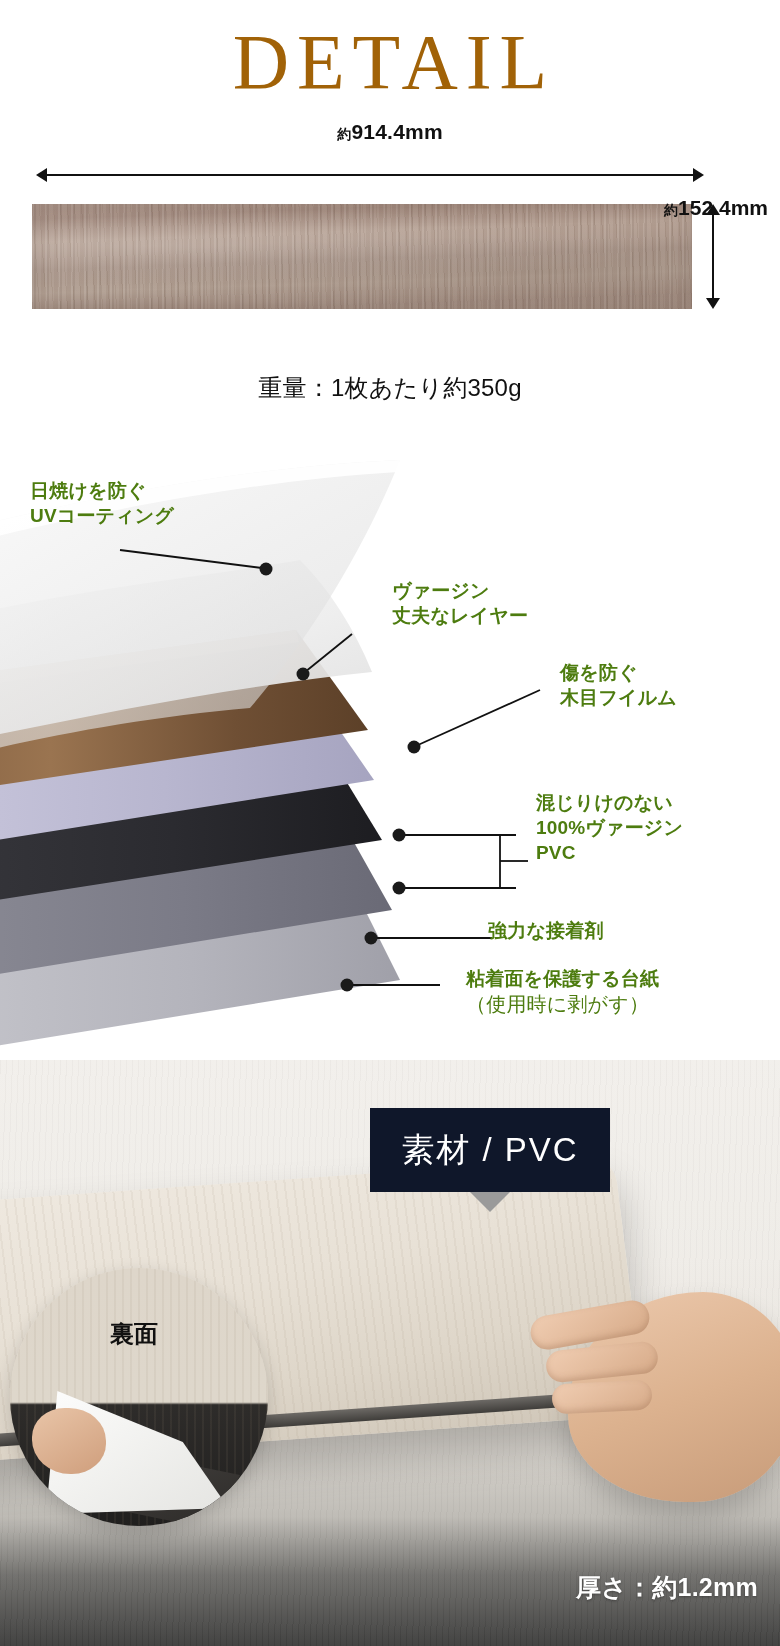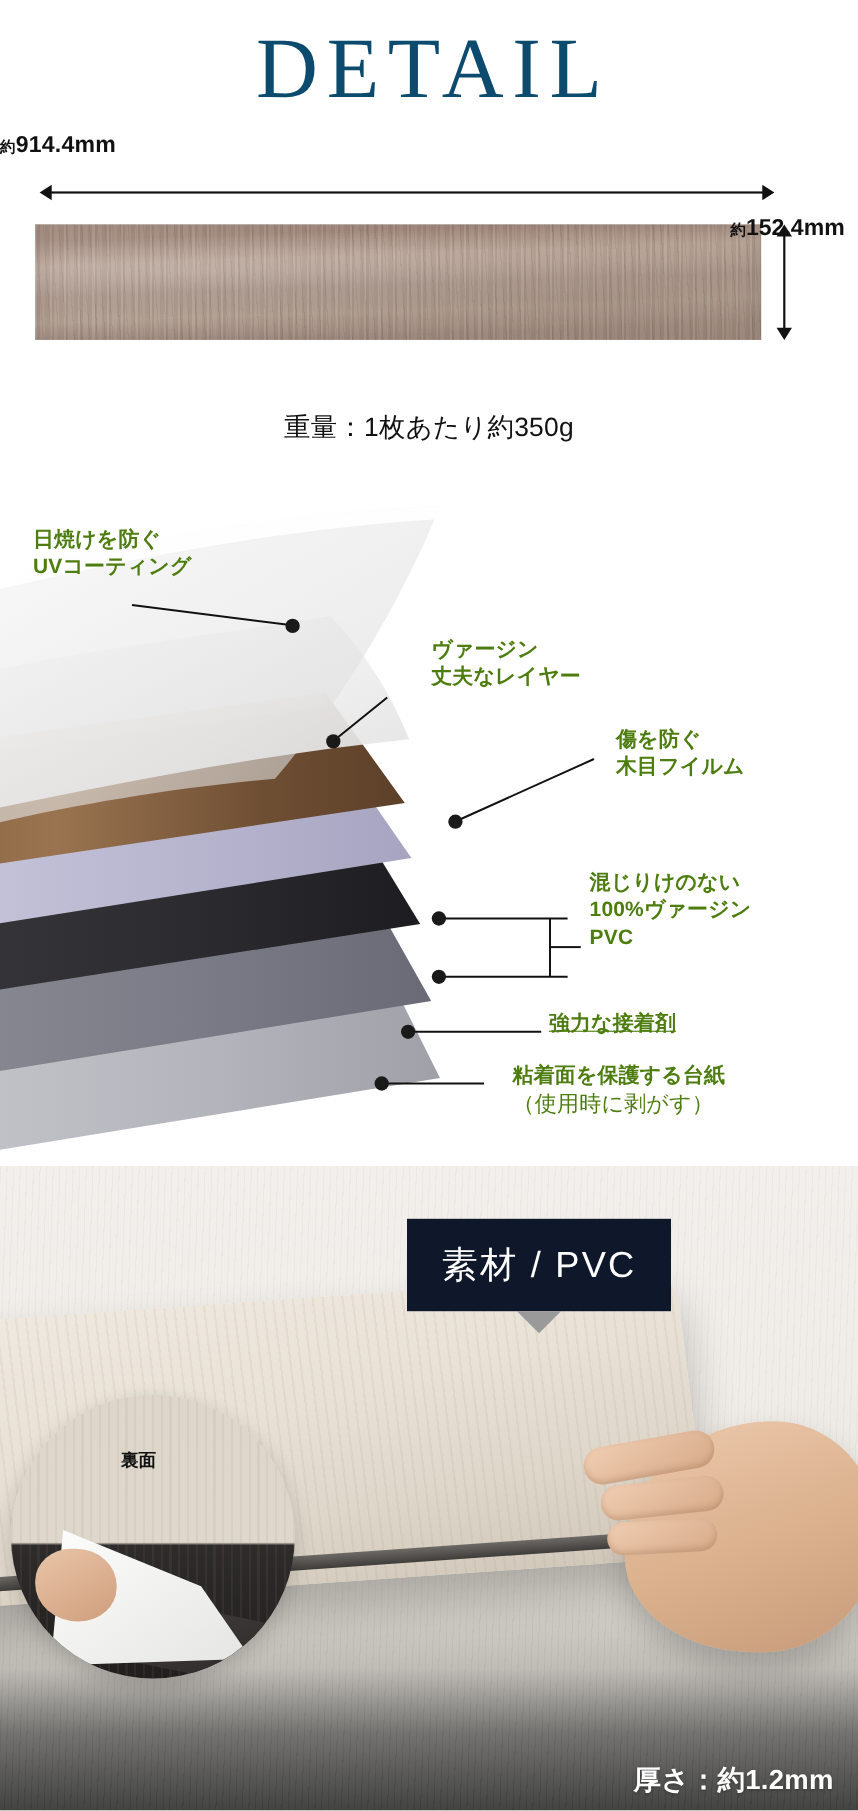--- a/index.html
+++ b/index.html
@@ -9,26 +9,26 @@
     font-family:"Liberation Sans","DejaVu Sans",sans-serif;
     color:#111;
   }
 
   
   .title-wrap { position:absolute; left:0; top:0; width:780px; height:110px;
     display:flex; align-items:center; justify-content:center; }
   .title {
     font-family:"Liberation Serif","DejaVu Serif",serif;
     font-size:78px; font-weight:400; letter-spacing:.10em;
-    line-height:1; color:#0c4a6e; text-indent:.10em;margin-top:14px;
+    line-height:1; color:#a16207; text-indent:.10em;margin-top:14px;
   }
 
   
   .dim-block { position:absolute; left:0; top:120px; width:780px; height:240px; }
-  .dim-top-label { position:absolute; left:0; top:0; width:780px; text-align:left;
+  .dim-top-label { position:absolute; left:0; top:0; width:780px; text-align:center;
     font-size:21px; font-weight:700; letter-spacing:.01em; }
   .dim-top-label .sm { font-size:14px; font-weight:700; }
 
   .arrow-h { position:absolute; left:36px; top:48px; width:668px; height:14px; }
   .arrow-h .bar { position:absolute; left:8px; right:8px; top:6px; height:2px; background:#111; }
   .arrow-h .tipL, .arrow-h .tipR { position:absolute; top:0; width:0; height:0;
     border-top:7px solid transparent; border-bottom:7px solid transparent; }
   .arrow-h .tipL { left:0; border-right:11px solid #111; }
   .arrow-h .tipR { right:0; border-left:11px solid #111; }
 
@@ -72,21 +72,21 @@
   .layers svg { display:block; }
 
   .lyr-label { position:absolute; font-size:19px; font-weight:700; line-height:1.32;
     letter-spacing:.01em; color:#4d7c0f; white-space:nowrap; }
   .lyr-label .sub { display:block; font-size:20px; font-weight:500; }
 
   .lb-uv     { left:30px;  top:478px; }
   .lb-tough  { left:392px; top:578px; }
   .lb-film   { left:560px; top:660px; }
   .lb-pvc    { left:536px; top:790px; }
-  .lb-glue   { left:499px; top:918px;text-decoration:underline; }
+  .lb-glue   { left:488px; top:918px; }
   .lb-paper  { left:456px; top:966px;margin-left:10px; }
 
   
   .photo {
     position:absolute; left:0; top:1060px; width:780px; height:586px;
     overflow:hidden;
     background:
       linear-gradient(180deg,#f2efeb 0%, #efece7 34%, #e9e5df 52%, #d8d4cd 66%, #bdbab4 78%, #6f6e6b 88%, #3d3d3c 100%);
   }
   .photo-bg {
@@ -161,25 +161,25 @@
     position:absolute; left:54px; top:176px; width:176px; height:86px;
     background:linear-gradient(160deg,#4a4744,#2b2927);
     clip-path:polygon(14% 0%, 100% 36%, 86% 100%, 0% 64%);
   }
   .inset-thumb {
     position:absolute; left:22px; top:140px; width:74px; height:66px;
     background:linear-gradient(150deg,#e9c5a8,#cf9e7c);
     border-radius:44% 50% 46% 52%;
   }
   .inset-label {
-    position:absolute; left:110px; top:1318px; font-size:16px; font-weight:700; color:#111;
+    position:absolute; left:110px; top:1318px; font-size:24px; font-weight:700; color:#111;
   }
 
   .thickness {
-    position:absolute; right:22px; bottom:12px; font-size:25px; font-weight:700;
+    position:absolute; right:22px; bottom:42px; font-size:25px; font-weight:700;
     color:#ffffff; letter-spacing:.01em; text-shadow:0 1px 3px rgba(0,0,0,.35);
   }
 </style>
 </head>
 <body>
 
 <div class="title-wrap">
   <div class="title">DETAIL</div>
 </div>
 

